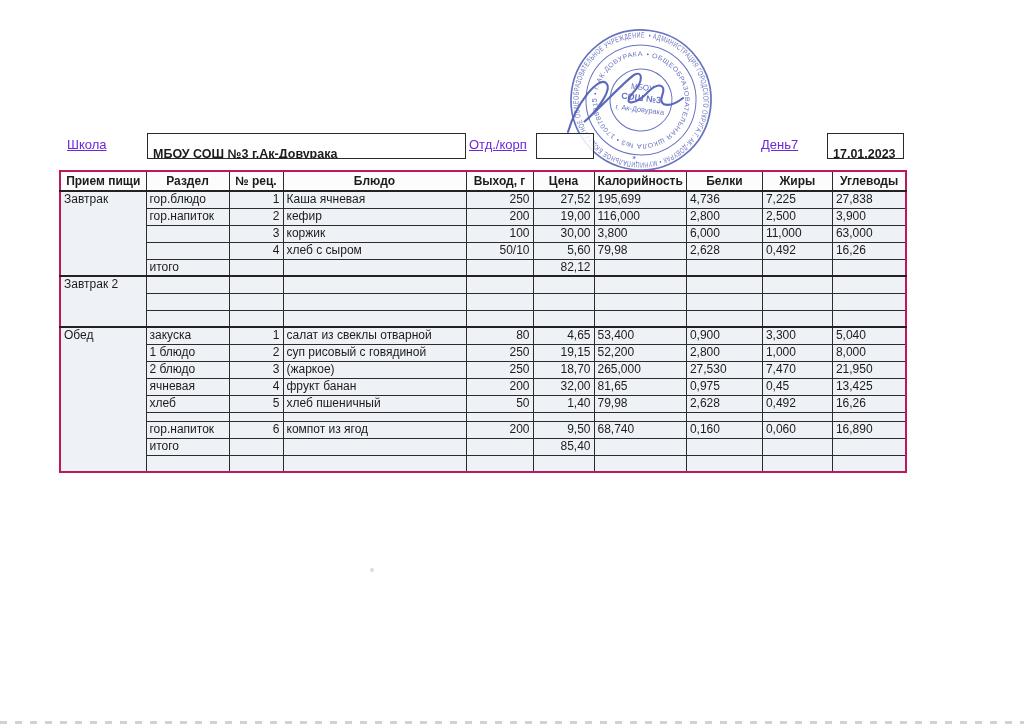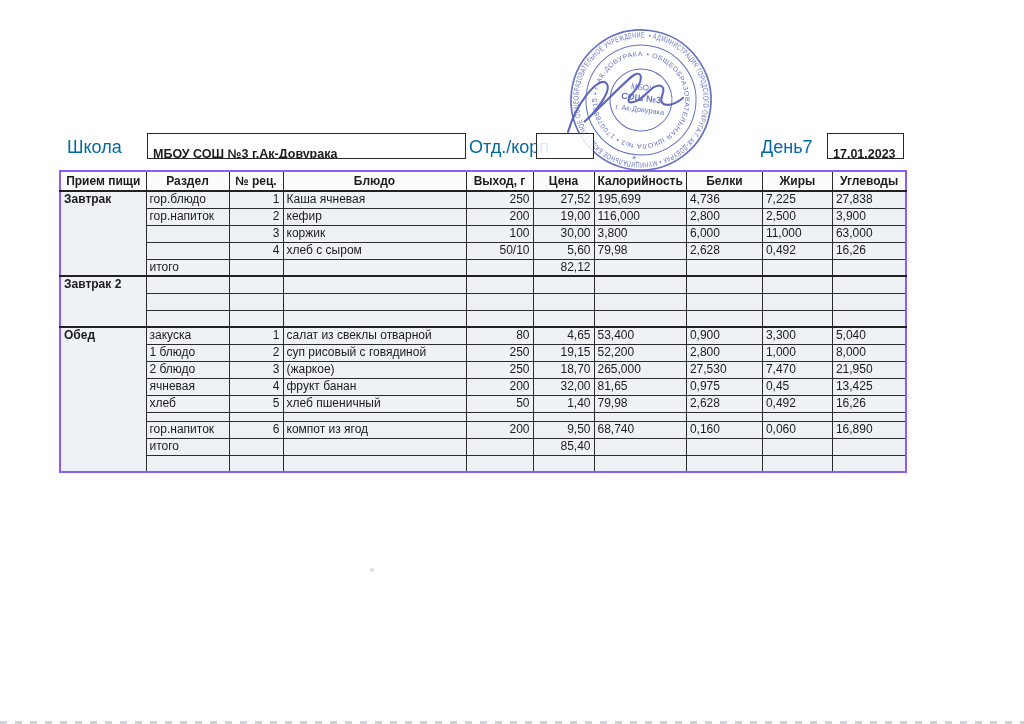--- a/index.html
+++ b/index.html
@@ -21,48 +21,48 @@
   .approval .l2{margin-left:33px;}
   .approval .l3{margin-left:40px;letter-spacing:.2px;}
 
   
   .stamp-wrap{
     position:absolute;left:540px;top:20px;width:202px;height:164px;
     z-index:2;opacity:.82;pointer-events:none;
   }
 
   
-  .lbl{position:absolute;font-size:18px;color:#0369a1;z-index:4;}
+  .lbl{position:absolute;font-size:13px;color:#6d28d9;z-index:4;text-decoration:underline;}
   .field-box{
     position:absolute;box-sizing:border-box;height:20px;
     border:1.6px solid #2a2a2a;background:rgba(255,255,255,.85);
     font-size:12.5px;font-weight:600;padding:12px 5px;line-height:16px;
     z-index:4;white-space:nowrap;overflow:hidden;
   }
 
   
   table.menu{
     position:absolute;left:59px;top:170px;z-index:1;
     border-collapse:collapse;table-layout:fixed;
-    border:2px solid #8b5cf6;
+    border:2px solid #be185d;
   }
   table.menu th, table.menu td{
     border:1px solid #2b2b2e;
     font-size:12px;padding:0 3px;
     height:17px;line-height:15px;
     overflow:hidden;white-space:nowrap;
     box-sizing:border-box;
   }
   table.menu th{
     height:20px;font-weight:600;text-align:center;
     background:#fcfcfd;border-bottom:2px solid #222;
   }
   table.menu td{background:#eef1f5;}
   td.meal-cell{
-    vertical-align:top;font-weight:bold;background:#f2f4f8;
+    vertical-align:top;font-weight:normal;background:#f2f4f8;
     border-right:1px solid #2b2b2e;
   }
   tr.section-top td{border-top:2px solid #222;}
   tr.spacer-row td{height:9px;line-height:9px;}
   td.cell-num, td.cell-out, td.cell-price{text-align:right;}
   td.cell-razdel, td.cell-dish, td.cell-kcal, td.cell-protein,
   td.cell-fat, td.cell-carb{text-align:left;}
 
   
   .speck{

